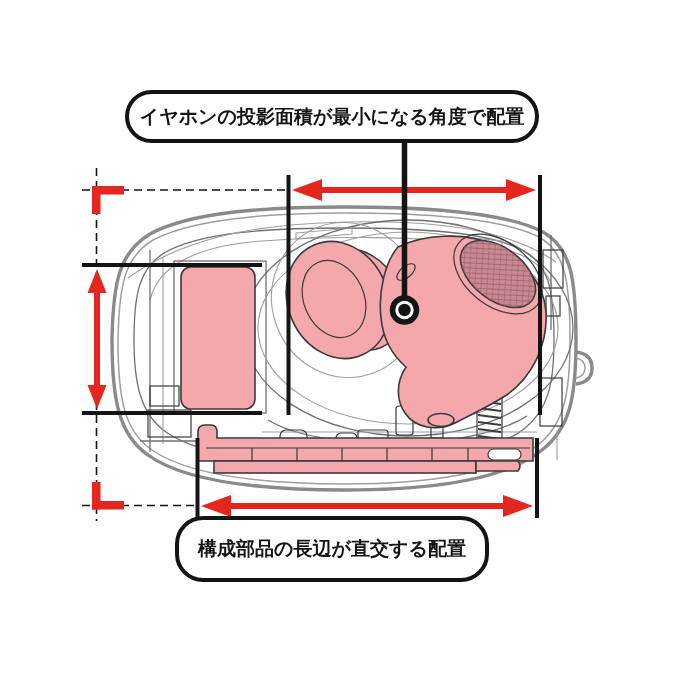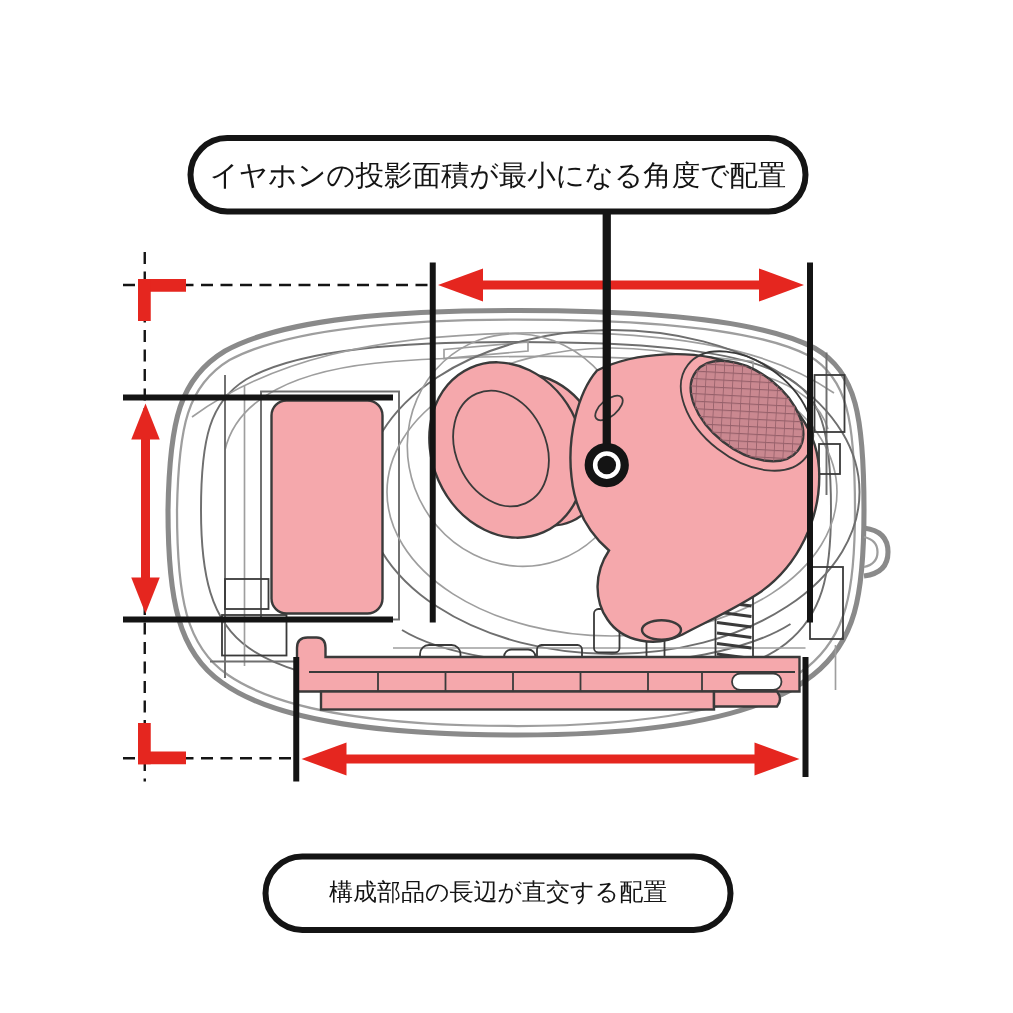--- a/index.html
+++ b/index.html
@@ -7,25 +7,25 @@
     --outline-dark:#3A3A3A; --case-gray:#8A8A8A; --case-gray-light:#9E9E9E;
     --detail-gray:#6F6F6F; --ink:#141414; --background:#FFFFFF;
   }
   *{box-sizing:border-box;margin:0;padding:0;}
   body{font-family:"DejaVu Sans","Liberation Sans",sans-serif;background:#fff;}
   .stage{position:relative;width:675px;height:675px;background:var(--background);overflow:hidden;}
   .stage svg{position:absolute;left:0;top:0;}
   .callout{
     position:absolute;display:flex;align-items:center;justify-content:center;
     background:#fff;border:4px solid var(--ink);border-radius:28px;
-    font-weight:400;color:var(--ink);text-align:center;white-space:nowrap;
+    font-weight:700;color:var(--ink);text-align:center;white-space:nowrap;
     z-index:5;
   }
   .callout-top{left:125px;top:90px;width:414px;height:53px;font-size:19px;letter-spacing:0px;}
-  .callout-bottom{left:175px;top:569px;width:314px;height:53px;font-size:16px;}
+  .callout-bottom{left:175px;top:516px;width:314px;height:66px;font-size:19px;}
   
   .shell{stroke:var(--case-gray);stroke-width:3.4;fill:none;}
   .shell2{stroke:var(--case-gray-light);stroke-width:1.5;fill:none;}
   .inner{stroke:var(--detail-gray);stroke-width:1.3;fill:none;}
   .fine{stroke:var(--case-gray-light);stroke-width:1.1;fill:none;}
   .mech{stroke:var(--outline-dark);stroke-width:1.2;fill:none;}
   .pinkpart{fill:var(--pink);stroke:var(--outline-dark);stroke-width:1.6;}
   .pinkline{fill:none;stroke:var(--outline-dark);stroke-width:1.2;}
   .meshfill{fill:var(--mesh-pink);stroke:var(--outline-dark);stroke-width:1.6;}
   .hatchline{stroke:var(--mesh-hatch);}

